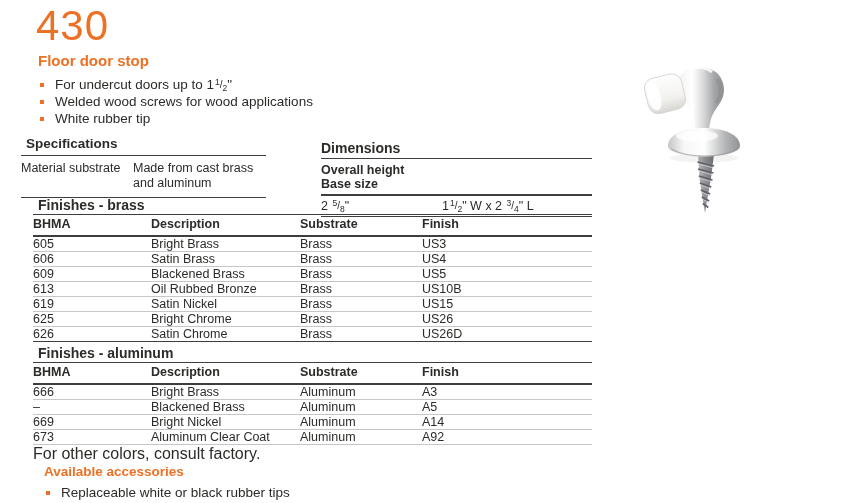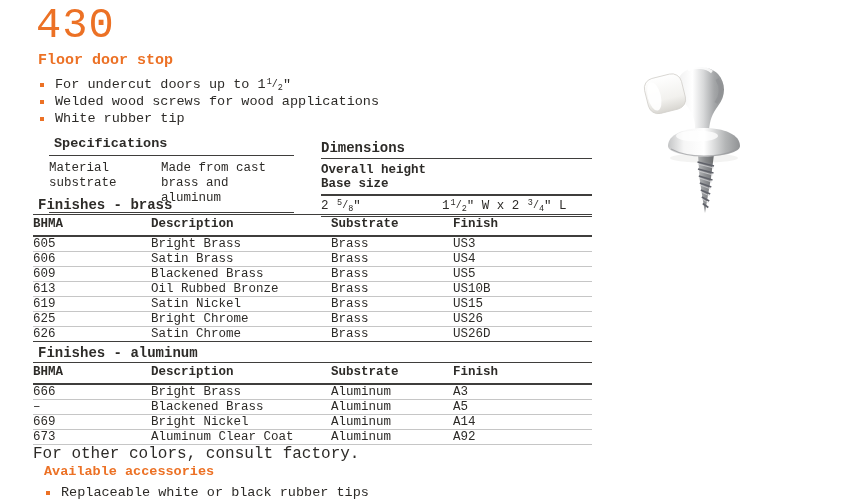--- a/index.html
+++ b/index.html
@@ -5,39 +5,39 @@
   :root{
     --accent:#EC7125;
     --text:#2D2B28;
     --rule-dark:#3F3E3C;
     --rule-light:#C6C6C6;
   }
   *{box-sizing:border-box;}
   html,body{margin:0;padding:0;background:#fff;}
   .page{
     position:relative;width:846px;height:503px;background:#fff;overflow:hidden;
-    font-family:Liberation Mono, monospace;color:var(--text);
+    font-family:Liberation Sans, sans-serif;color:var(--text);
   }
   
   .title{position:absolute;left:36px;top:4px;font-size:42px;line-height:44px;
     color:var(--accent);font-weight:400;letter-spacing:1px;}
   .subtitle{position:absolute;left:38px;top:52px;font-size:15px;font-weight:700;color:var(--accent);}
   
   .features{position:absolute;left:39px;top:77px;margin:0;padding:0;list-style:none;}
   .features li{display:flex;align-items:flex-start;height:17px;font-size:13.5px;line-height:16px;}
   .bullet{flex:0 0 auto;width:4px;height:4px;background:var(--accent);margin:6px 11px 0 1px;}
   
   sup.fx{font-size:8.5px;position:relative;top:-4px;vertical-align:baseline;margin-left:1px;}
   sub.fx{font-size:8.5px;position:relative;top:1.5px;vertical-align:baseline;}
   .sl{font-size:10px;position:relative;top:-1px;}
   
   .sec-h{margin:0;font-size:13.5px;line-height:16px;font-weight:700;padding-left:5px;color:var(--text);}
   .sec-h.orange{color:var(--accent);}
   
-  .specs{position:absolute;left:49px;top:136px;width:245px;}
+  .specs{position:absolute;left:21px;top:136px;width:245px;}
   .specs .sec-h{padding-bottom:3px;border-bottom:1px solid var(--rule-dark);}
   .spec-body{border-bottom:1px solid var(--rule-dark);padding:5px 0 6px;}
   .spec-row{display:flex;font-size:12.5px;line-height:15px;}
   .spec-label{width:112px;flex:0 0 auto;}
   .spec-value{flex:1;}
   
   .dims{position:absolute;left:321px;top:140px;width:271px;}
   .dims .sec-h{padding-left:0;font-size:14px;padding-bottom:2px;border-bottom:1px solid var(--rule-dark);}
   .dim-head{display:flex;font-size:12.5px;font-weight:700;padding:4px 0 3px;border-bottom:2px solid var(--rule-dark);flex-direction:column;}
   .dim-vals{display:flex;font-size:12.5px;padding:3px 0 3px;border-bottom:1px solid var(--rule-dark);}
@@ -48,21 +48,21 @@
   .fin-brass{top:197px;}
   .fin-alum{top:345px;}
   .fin .sec-h{font-size:14px;margin-bottom:1px;}
   .thead{display:flex;font-size:12.5px;font-weight:700;border-top:1px solid var(--rule-dark);
     border-bottom:2px solid var(--rule-dark);padding:3px 0 4px;line-height:13px;}
   .trow{display:flex;align-items:center;height:15px;font-size:12.5px;line-height:14px;
     border-bottom:1px solid var(--rule-light);}
   .trow:last-child{border-bottom:1px solid var(--rule-dark);}
   .c1{width:118px;flex:0 0 auto;}
   .c2{width:149px;flex:0 0 auto;}
-  .c3{width:122px;flex:0 0 auto;margin-left:31px;}
+  .c3{width:122px;flex:0 0 auto;}
   .c4{flex:1;}
   .footnote{margin-top:3px;font-size:16px;line-height:12px;}
   
   .accessories{position:absolute;left:39px;top:464px;width:500px;}
   .acc-items{margin:5px 0 0;padding:0;list-style:none;text-align:center;}
   .acc-items li{display:flex;align-items:flex-start;font-size:13.5px;line-height:16px;}
   .acc-items .bullet{margin-left:7px;}
   
   .product{position:absolute;left:638px;top:62px;width:120px;height:156px;}
 </style>

